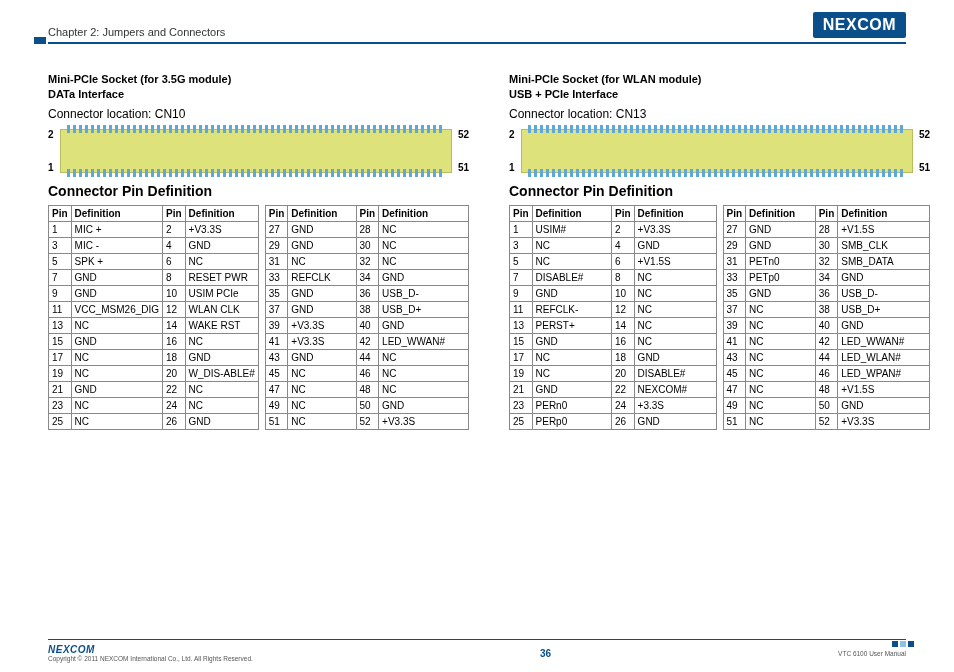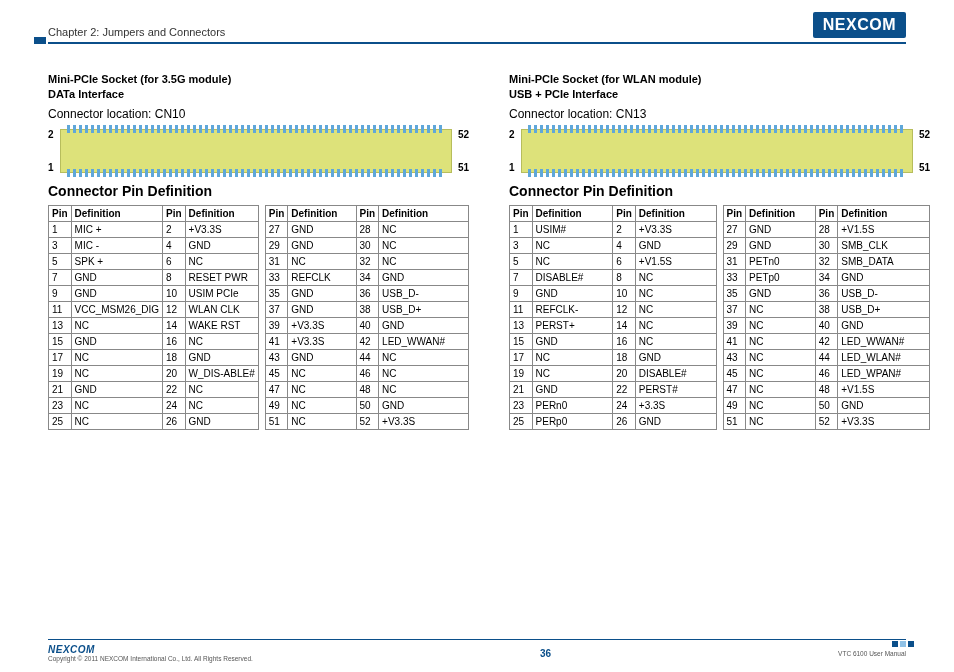--- a/index.html
+++ b/index.html
@@ -474,21 +474,21 @@
             <tr>
               <td>19</td>
               <td>NC</td>
               <td>20</td>
               <td>DISABLE#</td>
             </tr>
             <tr>
               <td>21</td>
               <td>GND</td>
               <td>22</td>
-              <td>PERST#</td>
+              <td>NEXCOM#</td>
             </tr>
             <tr>
               <td>23</td>
               <td>PERn0</td>
               <td>24</td>
               <td>+3.3S</td>
             </tr>
             <tr>
               <td>25</td>
               <td>PERp0</td>

